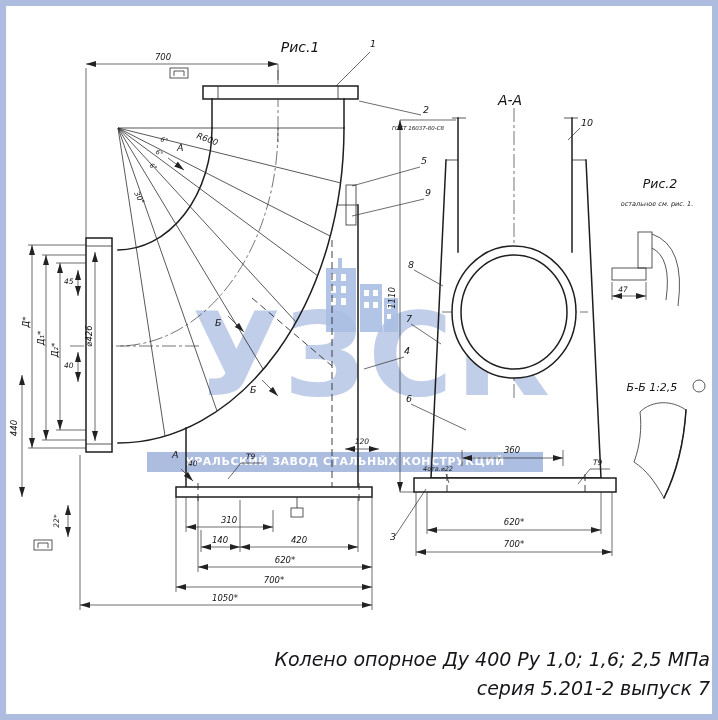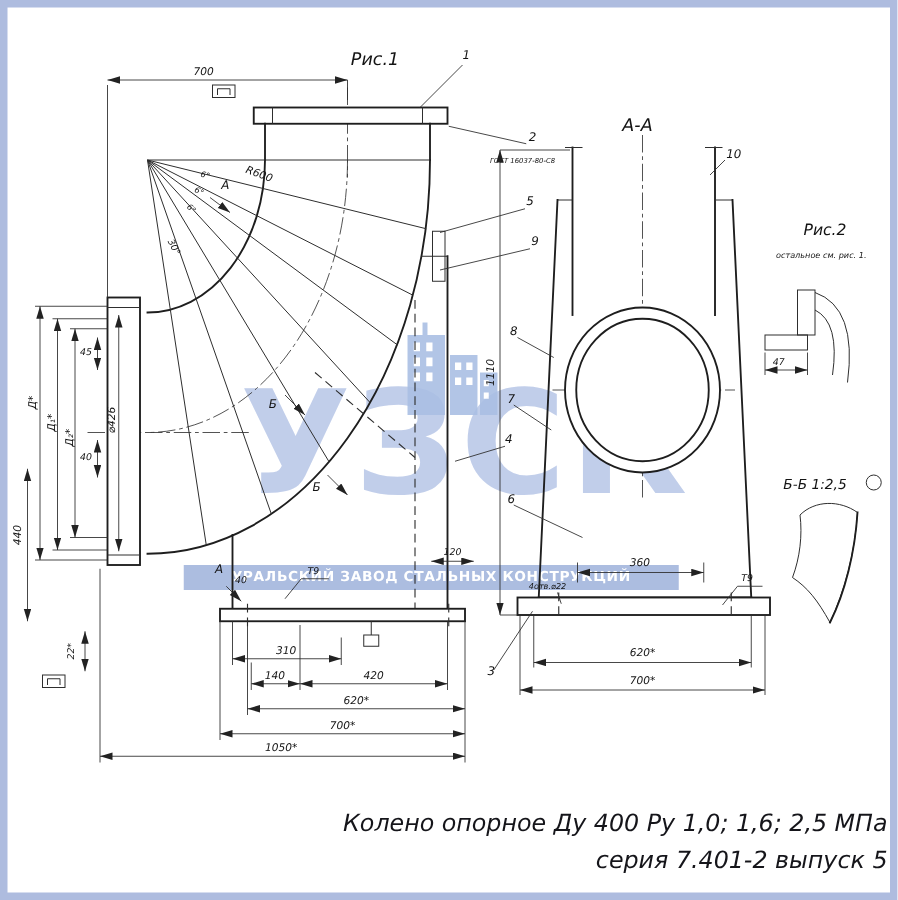--- a/index.html
+++ b/index.html
@@ -298,16 +298,16 @@
     <g>
       <path d="M640,412 C652,400 672,400 686,410 C684,442 676,472 664,498 C654,480 646,470 634,462 C640,446 642,428 640,412 Z" fill="url(#hatch)" class="s2"></path>
       <path class="s1" d="M686,410 C684,442 676,474 664,498"></path>
       <circle class="s2" cx="699" cy="386" r="6"></circle>
       <text class="t11 mid" x="652" y="391">Б-Б 1:2,5</text>
     </g>
   </svg>
 
   <div class="caption">
     <div>Колено опорное Ду 400 Ру 1,0; 1,6; 2,5 МПа</div>
-    <div>серия 7.401-2 выпуск 5</div>
+    <div>серия 5.201-2 выпуск 7</div>
   </div>
 
 </div>
 
 </body></html>

